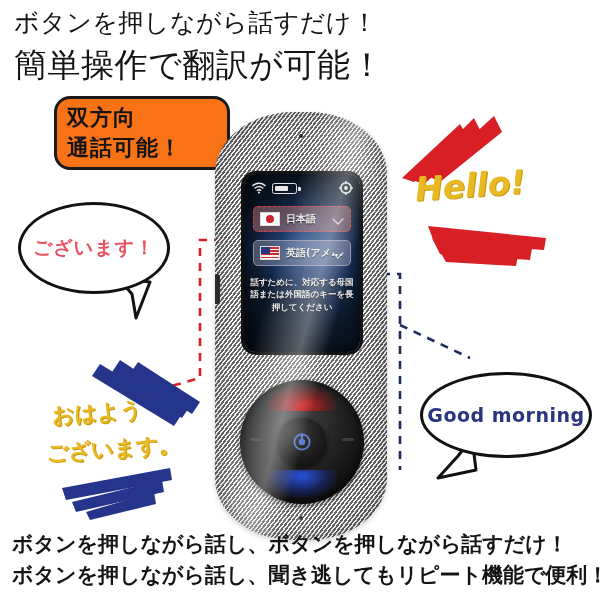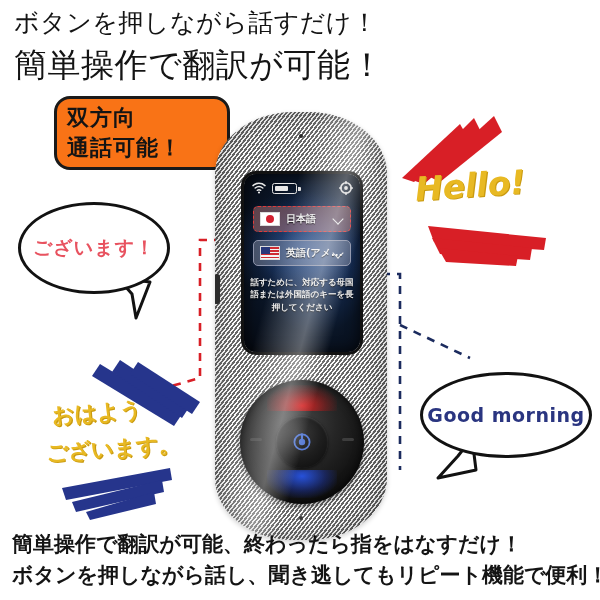--- a/index.html
+++ b/index.html
@@ -306,16 +306,16 @@
           <circle cx="11" cy="11" r="3.2" fill="#5c7fd6"></circle>
           <path d="M11 3.4 L11 8.6" stroke="#5c7fd6" stroke-width="2.1" stroke-linecap="round"></path>
         </svg>
       </div>
     </div>
 
     <div id="bot-hole"></div>
     <div id="dev-gloss"></div>
   </div>
 
-  <div id="ft1">簡単操作で翻訳が可能、終わったら指をはなすだけ！</div>
+  <div id="ft1">ボタンを押しながら話し、ボタンを押しながら話すだけ！</div>
   <div id="ft2">ボタンを押しながら話し、聞き逃してもリピート機能で便利！</div>
 
 </div>
 
 </body></html>

